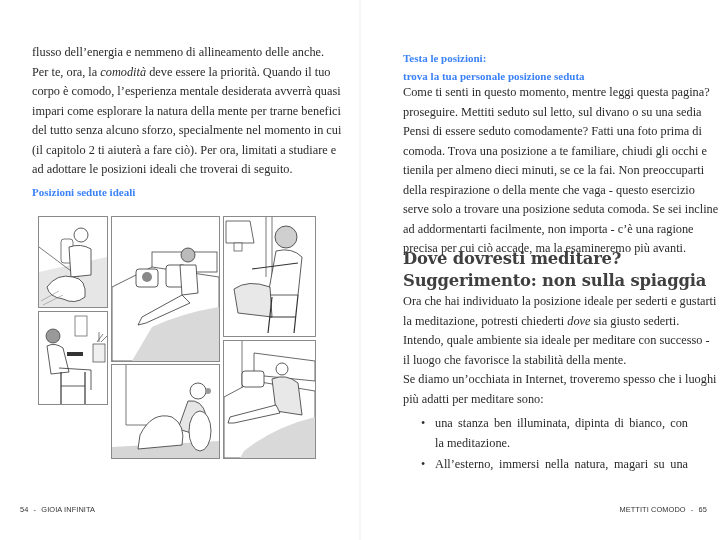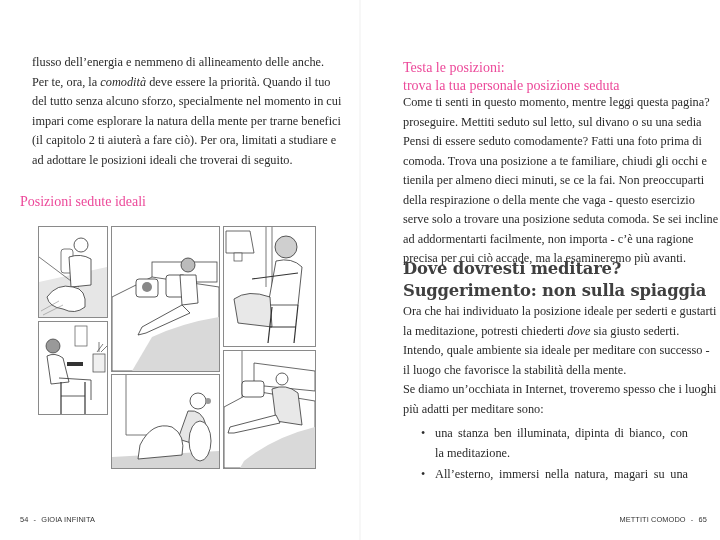--- a/index.html
+++ b/index.html
@@ -1,36 +1,36 @@
 <!DOCTYPE html>
 <html><head>
   <meta charset="utf-8">
   <style>
     html, body { margin: 0; padding: 0; }
     body {
       width: 720px; height: 540px; background: #ffffff; position: relative; overflow: hidden;
       font-family: "DejaVu Serif", "Liberation Serif", serif; color: #1e1e1e;
     }
-    .page { position: absolute; top: 0; height: 476px; margin-top: 10px; }
+    .page { position: absolute; top: 0; height: 476px; }
     .page.left { left: 0; width: 360px; }
     .page.right { left: 360px; width: 360px; }
     .gutter { position: absolute; left: 359px; top: 0; width: 2px; height: 540px;
       background: linear-gradient(to right, #fbfbfb, #f3f3f3, #fbfbfb); }
 
     .para {
       position: absolute; font-family: "Liberation Serif", serif;
       font-size: 12.3px; line-height: 19.5px; color: #2a2a2a; text-align: justify;
       margin: 0;
     }
     .para .ln { display: block; text-align: justify; text-align-last: justify; white-space: nowrap; }
     .para .ln.last { text-align-last: left; }
     .para .ln span.it { font-style: italic; }
 
-    .h-small { position: absolute; font-family: "Liberation Serif", serif; font-weight: normal;
-      font-size: 14px; line-height: 18px; color: #ec4899; margin: 0; }
+    .h-small { position: absolute; font-family: "Liberation Serif", serif; font-weight: bold;
+      font-size: 11px; line-height: 18px; color: #3b82f6; margin: 0; }
     .h-big { position: absolute; font-family: "DejaVu Serif", serif; font-weight: bold;
       font-size: 16.4px; line-height: 22px; color: #404040; margin: 0; letter-spacing: -0.2px; }
 
     .folio { position: absolute; top: 505px; font-family: "Liberation Sans", sans-serif;
       font-size: 7.4px; color: #333; letter-spacing: 0.1px; }
 
     .bullet-list { position: absolute; margin: 0; padding: 0; list-style: none; }
     .bullet-list li { position: relative; padding-left: 17px; }
     .bullet-list li .dot { position: absolute; left: 3px; top: 0; font-size: 12px; }
 
@@ -39,27 +39,28 @@
   </style>
 </head>
 <body>
 
 <div class="gutter"></div>
 
 <div class="page left">
   <div class="para" id="left-intro" style="left:32px; top:43px; width:286px;">
       <span class="ln last">flusso dell’energia e nemmeno di allineamento delle anche.</span>
       <span class="ln"><span>Per te, ora, la </span><span class="it">comodità</span><span> deve essere la priorità. Quando il tuo</span></span>
+      <span class="ln">corpo è comodo, l’esperienza mentale desiderata avverrà quasi</span>
+      <span class="ln">impari come esplorare la natura della mente per trarne benefici</span>
       <span class="ln">del tutto senza alcuno sforzo, specialmente nel momento in cui</span>
-      <span class="ln">impari come esplorare la natura della mente per trarne benefici</span>
       <span class="ln">(il capitolo 2 ti aiuterà a fare ciò). Per ora, limitati a studiare e</span>
       <span class="ln last">ad adottare le posizioni ideali che troverai di seguito.</span>
     </div>
 
-  <h3 class="h-small" style="left:20px; top:183px;">Posizioni sedute ideali</h3>
+  <h3 class="h-small" style="left:32px; top:183px;">Posizioni sedute ideali</h3>
 
   <div>
 
     <div class="panel" style="left:38px; top:216px; width:68px; height:90px;">
       <svg viewBox="0 0 68 90">
         <polygon points="0,55 68,40 68,90 0,90" fill="#e6e6e6"></polygon>
         <line x1="0" y1="30" x2="40" y2="60" stroke="#444" stroke-width="0.7"></line>
         <rect x="22" y="22" width="12" height="24" rx="3" fill="#fff" stroke="#444" stroke-width="0.7"></rect>
         <circle cx="42" cy="18" r="7" fill="#fff" stroke="#333" stroke-width="0.8"></circle>
         <path d="M30,30 Q42,26 52,32 L52,58 L32,60 Z" fill="#fff" stroke="#333" stroke-width="0.8"></path>

